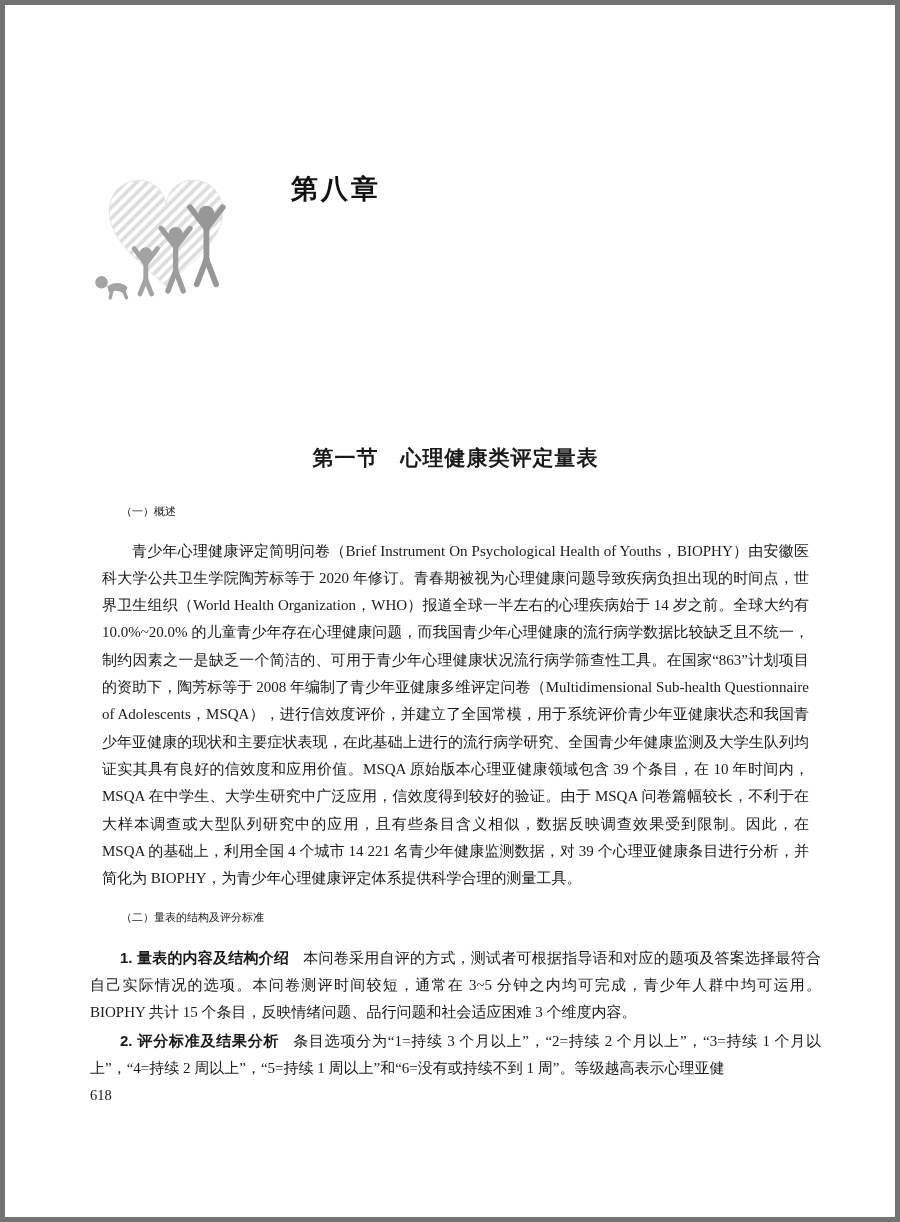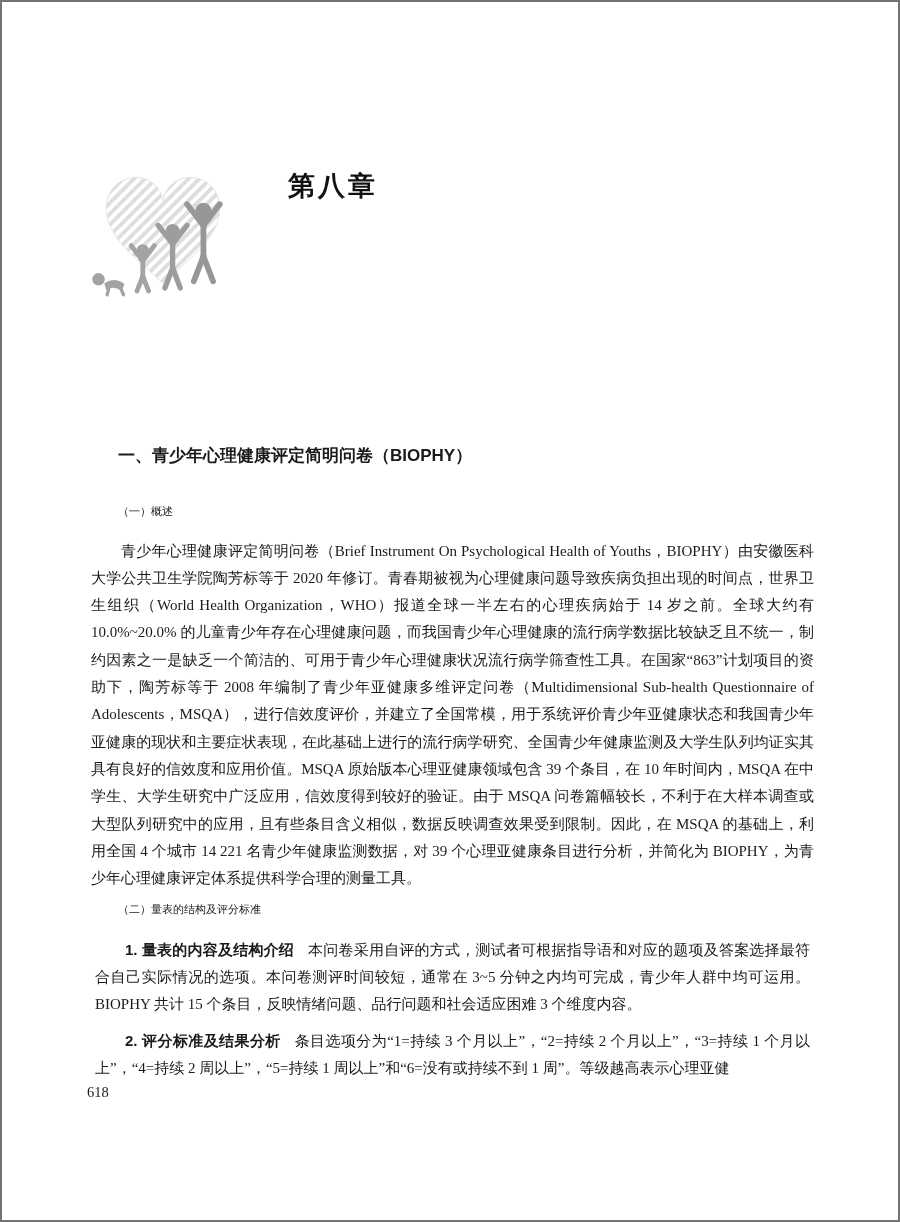--- a/index.html
+++ b/index.html
@@ -1,20 +1,20 @@
 <!DOCTYPE html>
 <html><head>
 <meta charset="utf-8">
 <style>
   html,body{margin:0;padding:0;background:#ffffff;}
   .page{
     position:relative;
     width:900px;height:1222px;
     background:#ffffff;
-    border:2px solid #737373;
+    border:5px solid #737373;
     box-sizing:border-box;
     font-family:"Liberation Serif", serif;
     color:#1a1a1a;
     overflow:hidden;
   }
   
   .hdr-graphic{position:absolute;left:84px;top:166px;width:154px;height:138px;}
   .chapter-number{
     position:absolute;left:286px;top:166px;
     font-family:"Liberation Sans", sans-serif;
@@ -42,22 +42,22 @@
     text-align:left;
     font-family:"Liberation Sans", sans-serif;
     font-weight:bold;font-size:17px;
   }
   .kicker{
     margin:0 0 12px 31px;
     text-align:left;
     font-size:11px;font-weight:normal;
   }
   .kicker.second{}
-  p.body-para{margin:4px;text-indent:2em;}
-  p.item{margin:8px;text-indent:2em;}
+  p.body-para{margin:12px;text-indent:2em;}
+  p.item{margin:0;text-indent:2em;}
   .lead{
     font-family:"Liberation Sans", sans-serif;
     font-weight:bold;
     margin-right:14px;
   }
   .page-number{
     position:absolute;left:85px;top:1082px;
     font-size:14.5px;
   }
 </style>
@@ -110,21 +110,21 @@
         <line x1="122" y1="58" x2="139" y2="36"></line>
         <line x1="122" y1="90" x2="112" y2="116"></line>
         <line x1="122" y1="90" x2="132" y2="116"></line>
       </g>
     </svg>
   </div>
 
   <div class="chapter-number">第八章</div>
 
   <div class="content">
-    <h3 class="subsection-title">一、青少年心理健康评定简明问卷（BIOPHY）</h3>
+    <h2 class="section-title">第一节　心理健康类评定量表</h2>
 
     <div class="kicker">（一）概述</div>
     <p class="body-para">青少年心理健康评定简明问卷（Brief Instrument On Psychological Health of Youths，BIOPHY）由安徽医科大学公共卫生学院陶芳标等于 2020 年修订。青春期被视为心理健康问题导致疾病负担出现的时间点，世界卫生组织（World Health Organization，WHO）报道全球一半左右的心理疾病始于 14 岁之前。全球大约有 10.0%~20.0% 的儿童青少年存在心理健康问题，而我国青少年心理健康的流行病学数据比较缺乏且不统一，制约因素之一是缺乏一个简洁的、可用于青少年心理健康状况流行病学筛查性工具。在国家“863”计划项目的资助下，陶芳标等于 2008 年编制了青少年亚健康多维评定问卷（Multidimensional Sub-health Questionnaire of Adolescents，MSQA），进行信效度评价，并建立了全国常模，用于系统评价青少年亚健康状态和我国青少年亚健康的现状和主要症状表现，在此基础上进行的流行病学研究、全国青少年健康监测及大学生队列均证实其具有良好的信效度和应用价值。MSQA 原始版本心理亚健康领域包含 39 个条目，在 10 年时间内，MSQA 在中学生、大学生研究中广泛应用，信效度得到较好的验证。由于 MSQA 问卷篇幅较长，不利于在大样本调查或大型队列研究中的应用，且有些条目含义相似，数据反映调查效果受到限制。因此，在 MSQA 的基础上，利用全国 4 个城市 14 221 名青少年健康监测数据，对 39 个心理亚健康条目进行分析，并简化为 BIOPHY，为青少年心理健康评定体系提供科学合理的测量工具。</p>
 
     <div class="kicker second">（二）量表的结构及评分标准</div>
     <p class="item"><span class="lead">1. 量表的内容及结构介绍</span><span>本问卷采用自评的方式，测试者可根据指导语和对应的题项及答案选择最符合自己实际情况的选项。本问卷测评时间较短，通常在 3~5 分钟之内均可完成，青少年人群中均可运用。BIOPHY 共计 15 个条目，反映情绪问题、品行问题和社会适应困难 3 个维度内容。</span></p>
     <p class="item"><span class="lead">2. 评分标准及结果分析</span><span>条目选项分为“1=持续 3 个月以上”，“2=持续 2 个月以上”，“3=持续 1 个月以上”，“4=持续 2 周以上”，“5=持续 1 周以上”和“6=没有或持续不到 1 周”。等级越高表示心理亚健</span></p>
   </div>
 
   <div class="page-number">618</div>

